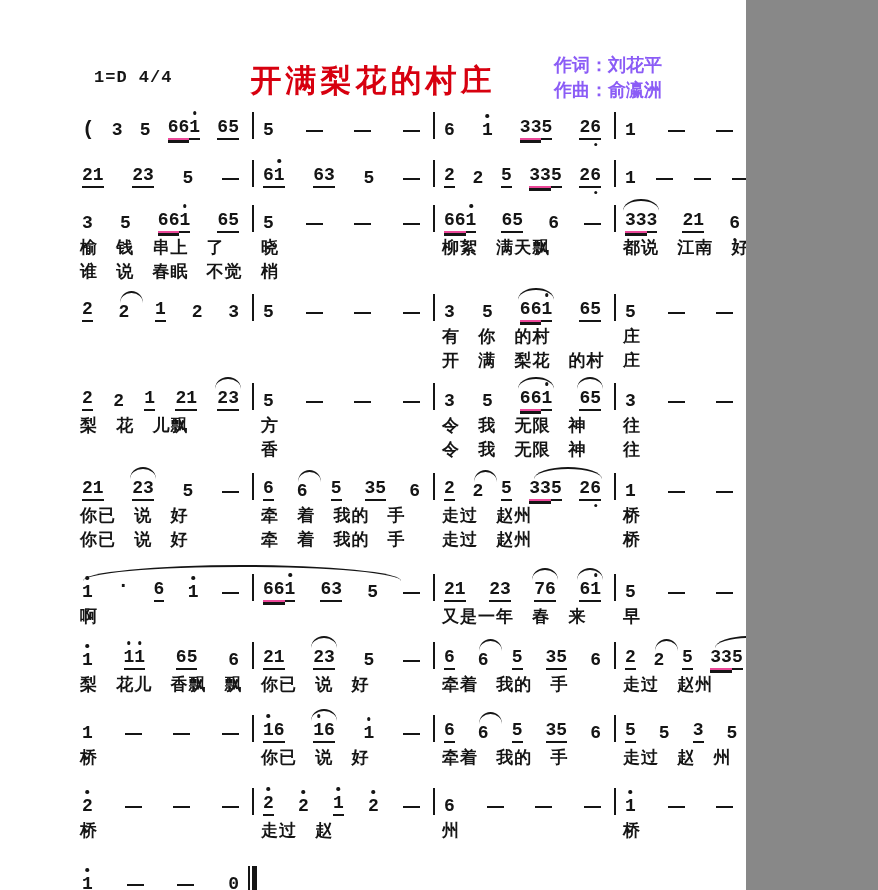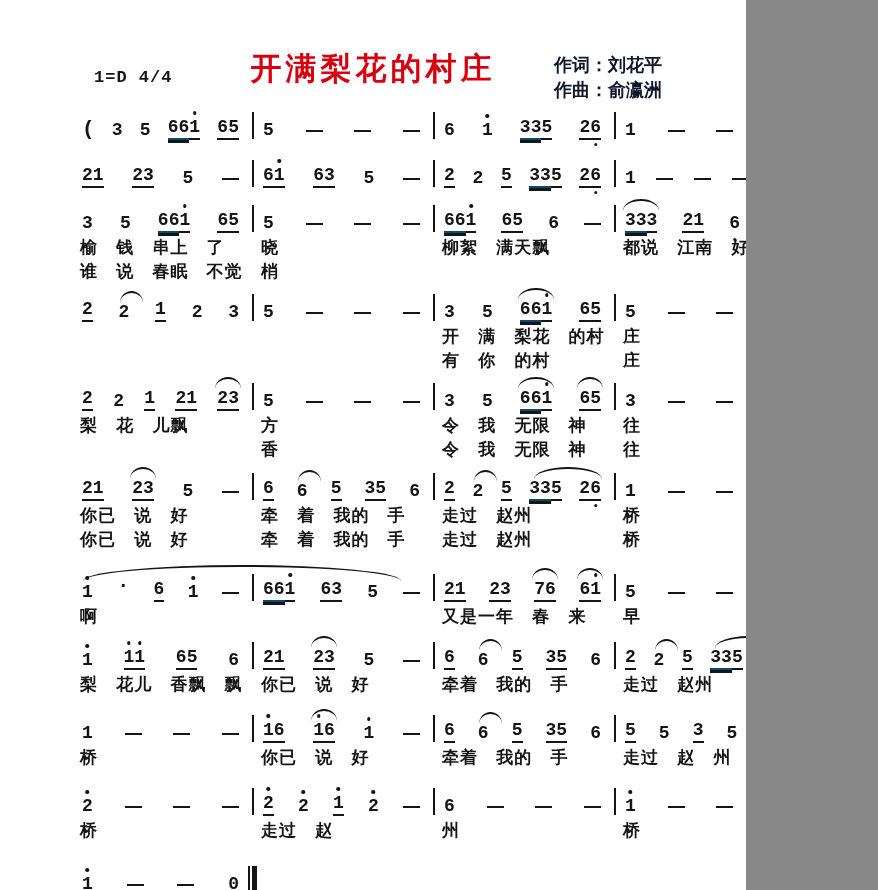--- a/index.html
+++ b/index.html
@@ -1,20 +1,20 @@
 <!DOCTYPE html>
 <html><head>
 <meta charset="utf-8">
 <style>
   html,body{margin:0;padding:0;background:#888;}
   .page{position:relative;width:746px;height:890px;background:#ffffff;overflow:hidden;
         font-family:Liberation Mono, monospace;color:#151515;}
   
   .keysig{position:absolute;left:94px;top:68px;font-size:17px;font-weight:bold;letter-spacing:1px;}
-  .title{position:absolute;left:0;right:0;top:48px;margin:0;text-align:center;
+  .title{position:absolute;left:0;right:0;top:48px;margin:12px;text-align:center;
          font-size:31px;font-weight:bold;letter-spacing:4px;}
   .credits{position:absolute;right:84px;top:54px;font-size:18px;font-weight:bold;line-height:25px;text-align:left;}
   
   #score{position:absolute;left:72px;top:102px;width:724px;}
   .line{display:flex;position:relative;}
   .line:nth-child(1){margin-bottom:7px}
   .line:nth-child(2){margin-bottom:4px}
   .line:nth-child(3){margin-bottom:0}
   .line:nth-child(4){margin-bottom:0}
   .line:nth-child(5){margin-bottom:1px}
@@ -25,21 +25,21 @@
   .line:nth-child(10){margin-bottom:13px}
   .mcol{flex:1;min-width:0;position:relative;}
   .ncell{position:relative;display:flex;align-items:flex-end;justify-content:space-between;
          height:38px;padding:0 14px 3px 10px;}
   .lcell{height:24px;font-size:17px;font-weight:bold;padding-left:8px;white-space:pre;
          word-spacing:7px;letter-spacing:1px;overflow:visible;}
   
   .tok{position:relative;display:inline-flex;align-items:flex-end;font-size:18px;font-weight:bold;line-height:20px;}
   .part{position:relative;display:inline-block;}
   .part.u1{border-bottom:2px solid #151515;padding-bottom:1px;}
-  .part.u2{border-bottom:2px solid #0c4a6e;padding-bottom:1px;box-shadow:0 3px 0 #151515;}
+  .part.u2{border-bottom:2px solid #ec4899;padding-bottom:1px;box-shadow:0 3px 0 #151515;}
   .part.da::before{content:"";position:absolute;top:-6px;left:50%;transform:translateX(-50%);
                    width:3.5px;height:3.5px;border-radius:50%;background:#151515;}
   .part.db::after{content:"";position:absolute;bottom:-8px;left:50%;transform:translateX(-50%);
                   width:3.5px;height:3.5px;border-radius:50%;background:#151515;}
   .part.big{font-size:21px;line-height:21px;}
   .part.aug{font-size:20px;padding:0 1px 6px 1px;}
   .dash{display:inline-block;width:17px;height:2px;background:#151515;margin-bottom:8px;}
   .tok.tie::before,.tok.tie2::before{content:"";position:absolute;top:-11px;height:10px;
       border-top:2px solid #151515;border-radius:50% 50% 0 0/100% 100% 0 0;pointer-events:none;}
   .tok.tie::before{left:-2px;right:-2px;}
@@ -55,21 +55,21 @@
   .rdots::before,.rdots::after{content:"";position:absolute;left:0;width:3.5px;height:3.5px;
       border-radius:50%;background:#151515;}
   .rdots::before{top:7px;} .rdots::after{top:15px;}
 </style>
 </head>
 <body>
 
 <div class="page">
   <div class="keysig">1=D 4/4</div>
   <h1 class="title" style="color: rgb(215, 0, 15);">开满梨花的村庄</h1>
-  <div class="credits" style="color: #0f172a;">
+  <div class="credits" style="color: #8b5cf6;">
     <div>作词：刘花平</div>
     <div>作曲：俞瀛洲</div>
   </div>
   <div id="score">
       <div class="line">
         <div class="mcol">
           <div class="ncell">
             <span class="tok">
               <span class="part big">(</span>
             </span>
@@ -351,22 +351,22 @@
             </span>
             <span class="tok tie">
               <span class="part u2">66</span>
               <span class="part u1 da">1</span>
             </span>
             <span class="tok">
               <span class="part u1">65</span>
             </span>
             <span class="bar single"></span>
           </div>
+          <div class="lcell">有 你 的村</div>
           <div class="lcell">开 满 梨花 的村</div>
-          <div class="lcell">有 你 的村</div>
         </div>
         <div class="mcol">
           <div class="ncell">
             <span class="tok">
               <span class="part">5</span>
             </span>
             <span class="tok">
               <span class="dash"></span>
             </span>
             <span class="tok">

